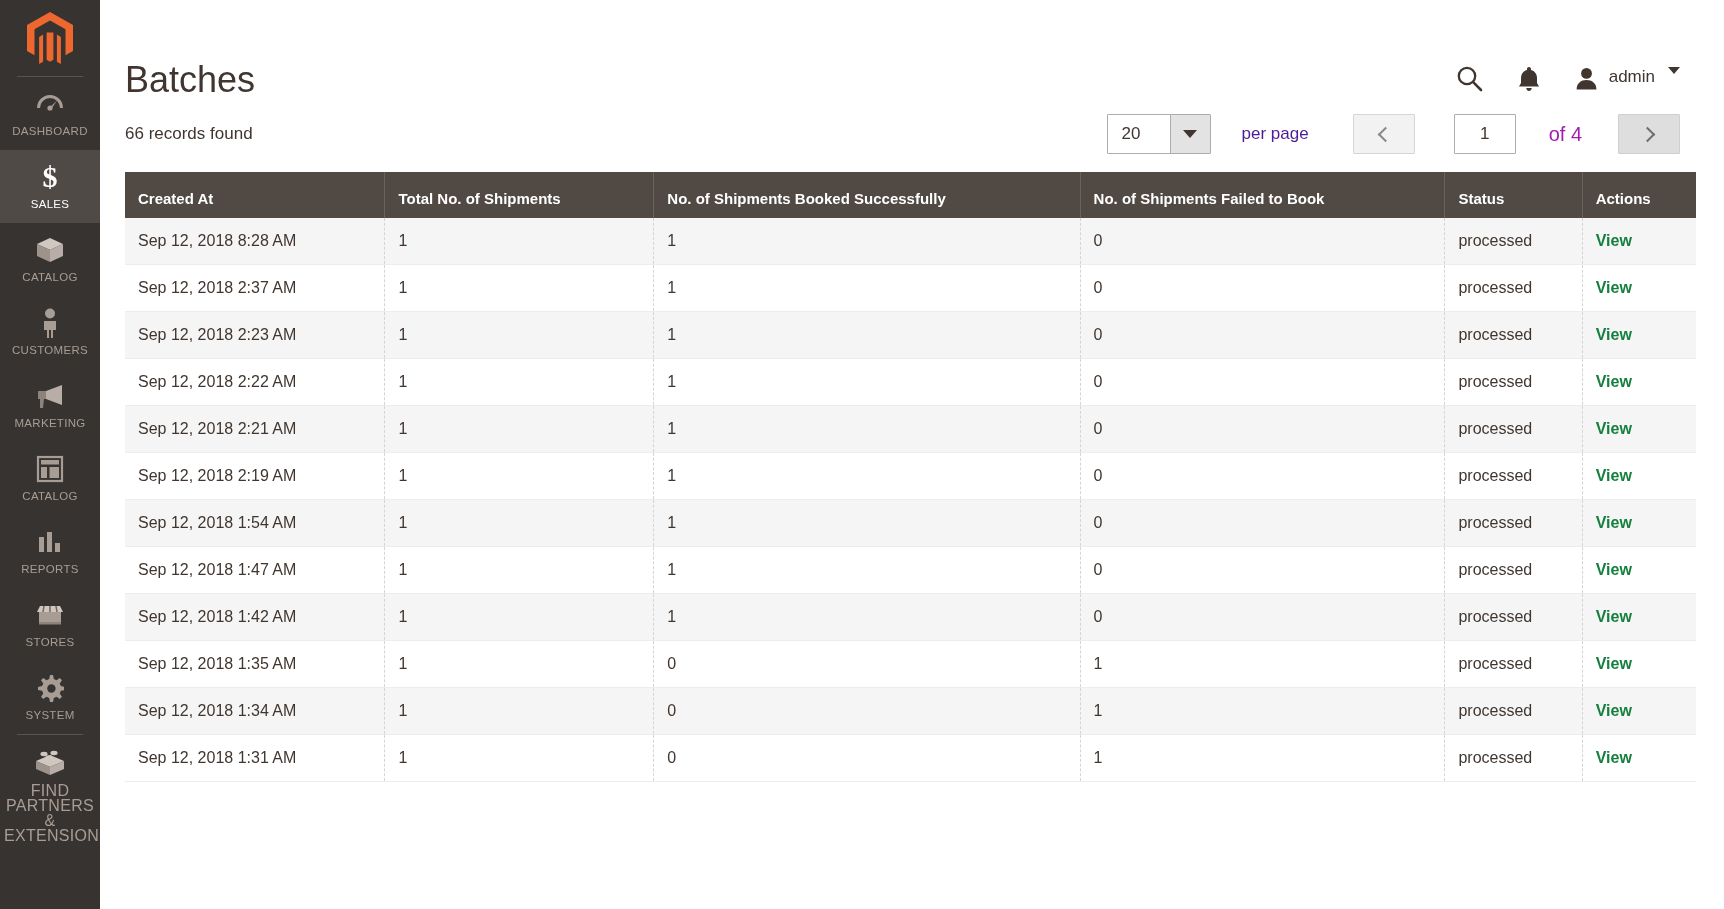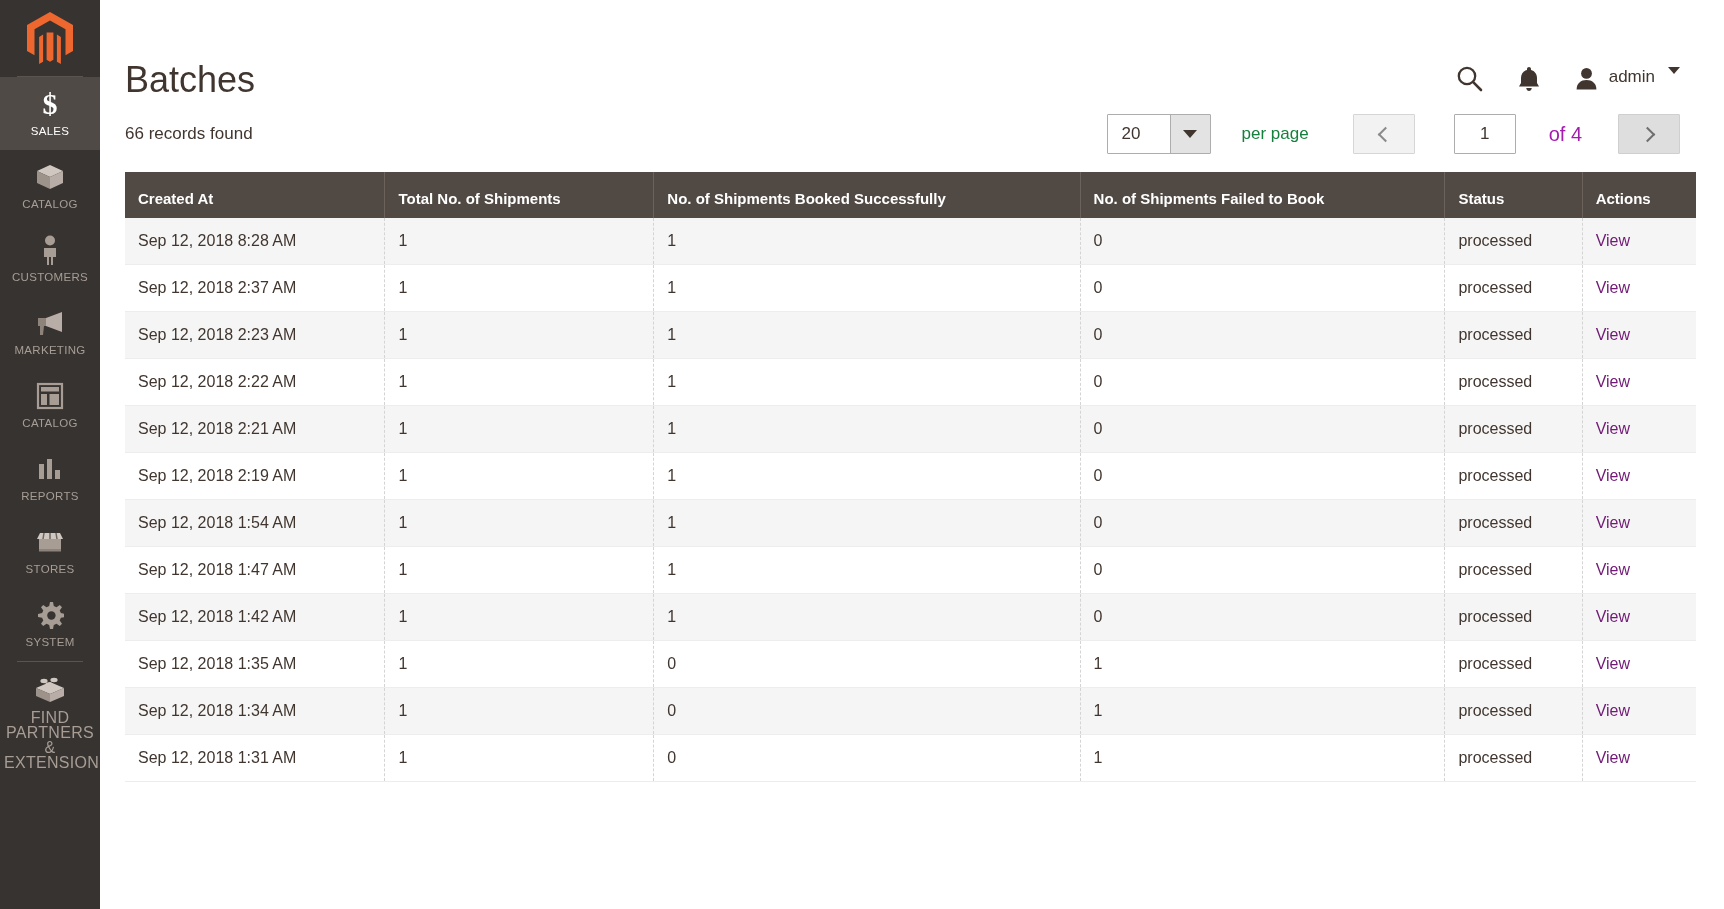--- a/index.html
+++ b/index.html
@@ -182,21 +182,21 @@
   }
   .perpage-arrow .tri {
     width: 0; height: 0;
     border-left: 7px solid transparent;
     border-right: 7px solid transparent;
     border-top: 8px solid #41362f;
   }
 
   .perpage-label {
     font-size: 17px;
-    color: #15803d;
+    color: #4c1d95;
     margin-left: 15px;
     margin-right: 28px;
     white-space: nowrap;
   }
 
   .pg-btn {
     width: 62px;
     height: 40px;
     border: 1px solid #d6d6d6;
     background: #f2f2f2;
@@ -272,24 +272,25 @@
     height: 46px;
     white-space: nowrap;
     font-family: "Liberation Sans", sans-serif;
   }
   table.grid tbody td:last-child { border-right: none; }
 
   table.grid tbody tr.odd { background: #f5f5f5; }
   table.grid tbody tr.even { background: #ffffff; }
 
   .view-link {
-    color: #701a75;
+    color: #15803d;
     text-decoration: none;
     font-size: 16px;
     cursor: pointer;
+    font-weight: bold;
   }
 
   .col-created  { width: 233px; }
   .col-total    { width: 241px; }
   .col-booked   { width: 382px; }
   .col-failed   { width: 327px; }
   .col-status   { width: 123px; }
   .col-actions  { width: 102px; }
 </style>
 </head>
@@ -303,20 +304,30 @@
       <svg width="46" height="52" viewBox="0 0 46 52" aria-hidden="true">
         <path d="M23 0 L46 13 L46 39 L38.5 43.3 L38.5 17.3 L23 8.4 L7.5 17.3 L7.5 43.3 L0 39 L0 13 Z" fill="#ee672e"></path>
         <path d="M19.6 20.6 L26.4 20.6 L26.4 47.8 L23 49.8 L19.6 47.8 Z" fill="#ee672e"></path>
         <path d="M12.1 24.9 L16.1 22.6 L16.1 49.8 L12.1 52 Z" fill="#ee672e"></path>
         <path d="M29.9 22.6 L33.9 24.9 L33.9 52 L29.9 49.8 Z" fill="#ee672e"></path>
       </svg>
     </div>
 
     <div class="nav-divider"></div>
 
+    <div class="nav-item">
+      <span class="nav-icon">
+        <svg width="30" height="24" viewBox="0 0 30 24" aria-hidden="true">
+          <path d="M15 3 A13 13 0 0 0 2 16 L5 16 A10 10 0 0 1 25 16 L28 16 A13 13 0 0 0 15 3 Z" fill="#a79d95"></path>
+          <circle cx="15" cy="16" r="2.6" fill="#a79d95"></circle>
+          <path d="M15 15.2 L22 8.5 L16.6 16.4 Z" fill="#a79d95"></path>
+        </svg>
+      </span>
+      <div class="nav-label">DASHBOARD</div>
+    </div>
 
     <div class="nav-item active">
       <span class="nav-icon">
         <svg width="22" height="30" viewBox="0 0 22 30" aria-hidden="true">
           <text x="11" y="25" font-family="Liberation Serif, serif" font-size="30" font-weight="bold" fill="#ffffff" text-anchor="middle">$</text>
         </svg>
       </span>
       <div class="nav-label">SALES</div>
     </div>
 

